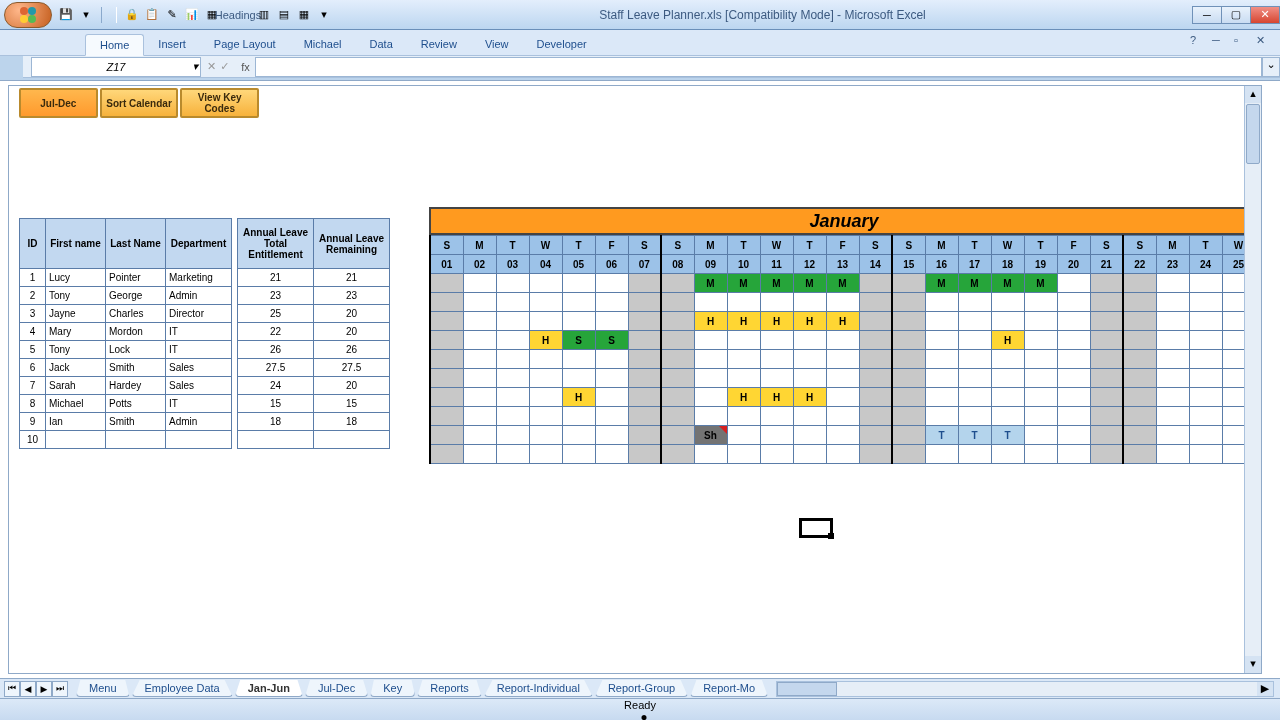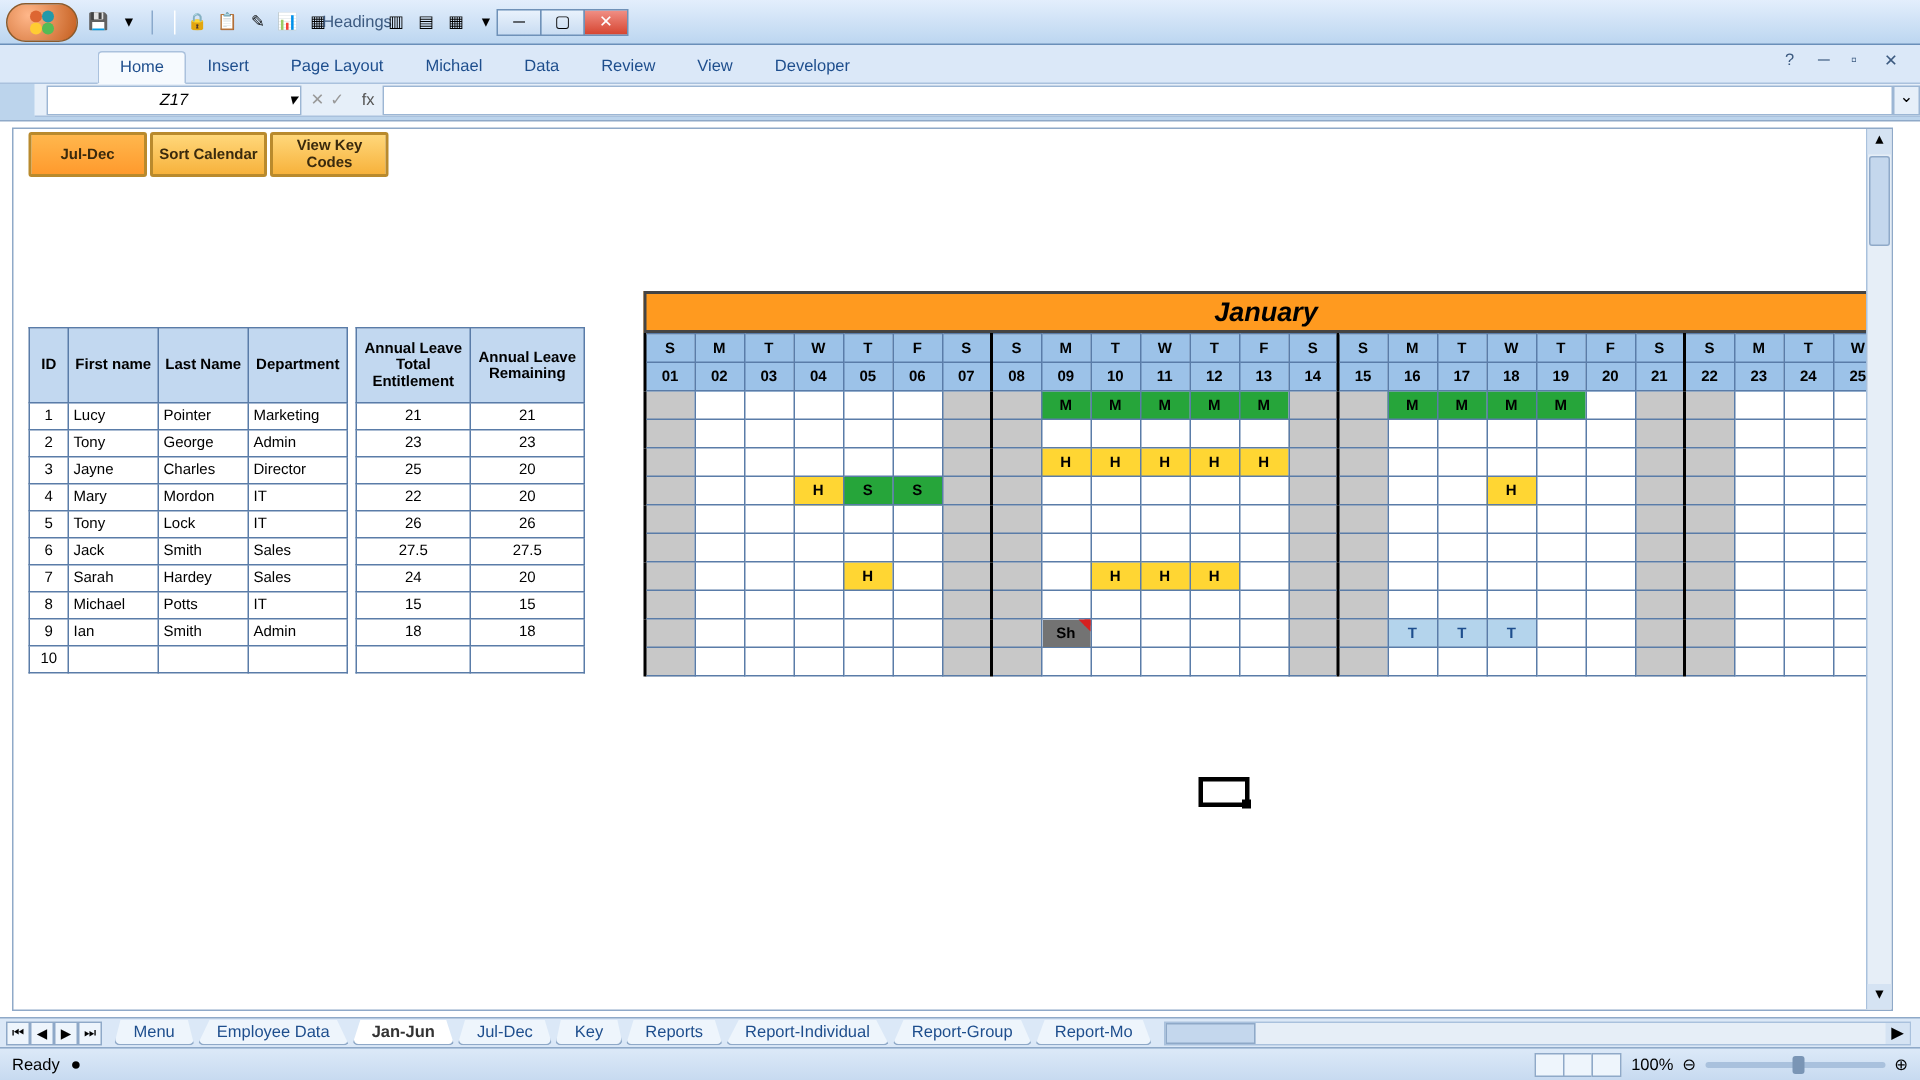--- a/index.html
+++ b/index.html
@@ -12,21 +12,21 @@
 .qat { display: flex; gap: 4px; align-items: center; }
 .qat span { width: 16px; height: 16px; display: inline-flex; align-items: center; justify-content: center; }
 .qat-sep { width: 6px; height: 20px; border-left:1px solid #8aa9cc; border-right:1px solid #fff; margin:0 3px;}
 .title-text { flex: 1; text-align: center; color: #3c5a80; font-size: 12px; }
 .winbtns { display: flex; }
 .winbtn { width: 30px; height: 18px; background: linear-gradient(#e9f2fc,#c9dcf2); border:1px solid #6f91b8; display: flex; align-items: center; justify-content: center; margin-left: -1px; }
 .winbtn.close { background: linear-gradient(#f08f85,#d64530); color:#fff; }
 .qat-label { color:#3c5a80; margin:0 6px; }
 
 
-.ribbon-tabs { height: 26px; background: #dbe8f8; border-bottom:1px solid #aac1dd; display:flex; align-items:flex-end; padding-left: 65px; position:relative; }
+.ribbon-tabs { height: 26px; background: #dbe8f8; border-bottom:1px solid #aac1dd; display:flex; align-items:flex-end; padding-left: 85px; position:relative; }
 .rtab { padding: 4px 14px; color:#1e4e8d; cursor:pointer; }
 .rtab.active { background:#f6fafe; border:1px solid #aac1dd; border-bottom:1px solid #f6fafe; border-radius:3px 3px 0 0; margin-bottom:-1px;}
 .ribbon-help { position:absolute; right:10px; top:4px; display:flex; gap:8px; }
 .ribbon-help span { width:14px; height:14px; color:#3c5a80; }
 
 
 .fbar { height: 22px; background:#e6eff9; border-bottom:1px solid #a9c1dd; display:flex; align-items:center;margin-left:23px; }
 .namebox { width:170px; height:20px; background:#fff; border:1px solid #9cb6d4; margin-left:8px; display:flex; align-items:center; justify-content:center; position:relative; font-style:italic; }
 .namebox-dd { position:absolute; right:2px; }
 .fx { width:20px; text-align:center; color:#555; }
@@ -48,21 +48,21 @@
 
 .staff-area { position:absolute; left:10px; top:132px; width:400px; }
 table.staff { border-collapse:collapse; }
 table.staff th, table.staff td { border:1px solid #5a7ca8; font-size:10px; padding:3px 3px; background:#fff; text-align:left; }
 table.staff th { background:#c2d8f0; text-align:center; vertical-align:middle; height:50px; }
 table.staff td.num { text-align:center; }
 .col-gap { width:6px; border:none!important; background:transparent!important; padding:0!important;}
 
 
 .cal-area { position:absolute; left:420px; top:108px; right:2px; }
-.month-hdr { height:28px; background:#ff9a1f; border:2px solid #444; text-align:center; font-size:18px; font-weight:bold; font-style:italic; line-height:24px; }
+.month-hdr { height:28px; background:#ff9a1f; border:2px solid #444; text-align:center; font-size:18px; font-weight:bold; font-style:italic; line-height:24px;margin-top:13px; }
 table.cal { border-collapse:collapse; table-layout:fixed; }
 table.cal th, table.cal td { border:1px solid #5a7ca8; width:33px; height:19px; font-size:10px; text-align:center; padding:0; }
 table.cal th { background:#9cc2e8; }
 table.cal th.wk { border-left:2px solid #000; }
 table.cal td.wkend { background:#c8c8c8; }
 table.cal td.wk { border-left:2px solid #000; }
 .lv-M { background:#26a53a; color:#000; font-weight:bold;}
 .lv-H { background:#ffd633; color:#000; font-weight:bold;}
 .lv-S { background:#26a53a; color:#000; font-weight:bold;}
 .lv-Sh { background:#737373; color:#000; font-weight:bold; position:relative;}
@@ -83,21 +83,21 @@
 .navbtns { display:flex; margin-left:4px; }
 .navbtns span { width:16px; height:16px; border:1px solid #8fa9c8; background:#eef5fc; display:flex; align-items:center; justify-content:center; font-size:9px;}
 .sheettabs { display:flex; margin-left:8px; }
 .stab { padding:2px 12px; background:#eef5fc; border:1px solid #8fa9c8; border-top:none; border-radius:0 0 4px 4px; margin-right:2px; color:#1e4e8d; position:relative; clip-path: polygon(8% 0,92% 0,100% 100%,0 100%);}
 .stab.active { background:#fff; font-weight:bold; color:#333;}
 .hscroll { flex:1; height:16px; margin:0 6px; background:#e6eef7; border:1px solid #a9c1dd; position:relative;}
 .hscroll .thumb { position:absolute; left:0; top:0; bottom:0; width:60px; background:#c4d7ed; border:1px solid #8fa9c8;}
 .hscroll .arr { position:absolute; top:0; bottom:0; width:16px; background:#d5e3f3; text-align:center;}
 
 
-.statusbar { position:absolute; left:0; right:0; bottom:0; height:22px; background:linear-gradient(#dce9f8,#c7daf0); border-top:1px solid #8fa9c8; display:flex; align-items:center; padding:0 8px; }
+.statusbar { position:absolute; left:0; right:0; bottom:0; height:22px; background:linear-gradient(#dce9f8,#c7daf0); border-top:1px solid #8fa9c8; display:flex; align-items:center; padding:0 8px;flex-direction:column; }
 .statusbar .right { margin-left:auto; display:flex; align-items:center; gap:6px;}
 .viewbtns { display:flex; }
 .viewbtns span { width:20px; height:16px; border:1px solid #8fa9c8; background:#eef5fc; margin-left:-1px;}
 .zoomslider { width:120px; height:4px; background:#a9c1dd; position:relative; border-radius:2px;}
 .zoomslider .zthumb{ position:absolute; left:58px; top:-4px; width:8px; height:12px; background:#7a95b5; border-radius:2px;}
 </style>
 </head>
 <body>
 
 <div class="titlebar">
@@ -117,20 +117,21 @@
     <span>📋</span>
     <span>✎</span>
     <span>📊</span>
     <span>▦</span>
     <span class="qat-label">Headings</span>
     <span>▥</span>
     <span>▤</span>
     <span>▦</span>
     <span>▾</span>
   </div>
+  <div class="title-text">Staff Leave Planner.xls  [Compatibility Mode] - Microsoft Excel</div>
   <div class="winbtns">
     <div class="winbtn">─</div>
     <div class="winbtn">▢</div>
     <div class="winbtn close">✕</div>
   </div>
 </div>
 
 <div class="ribbon-tabs">
   <div id="rtabs" style="display: flex;">
       <div class="rtab active">Home</div>

